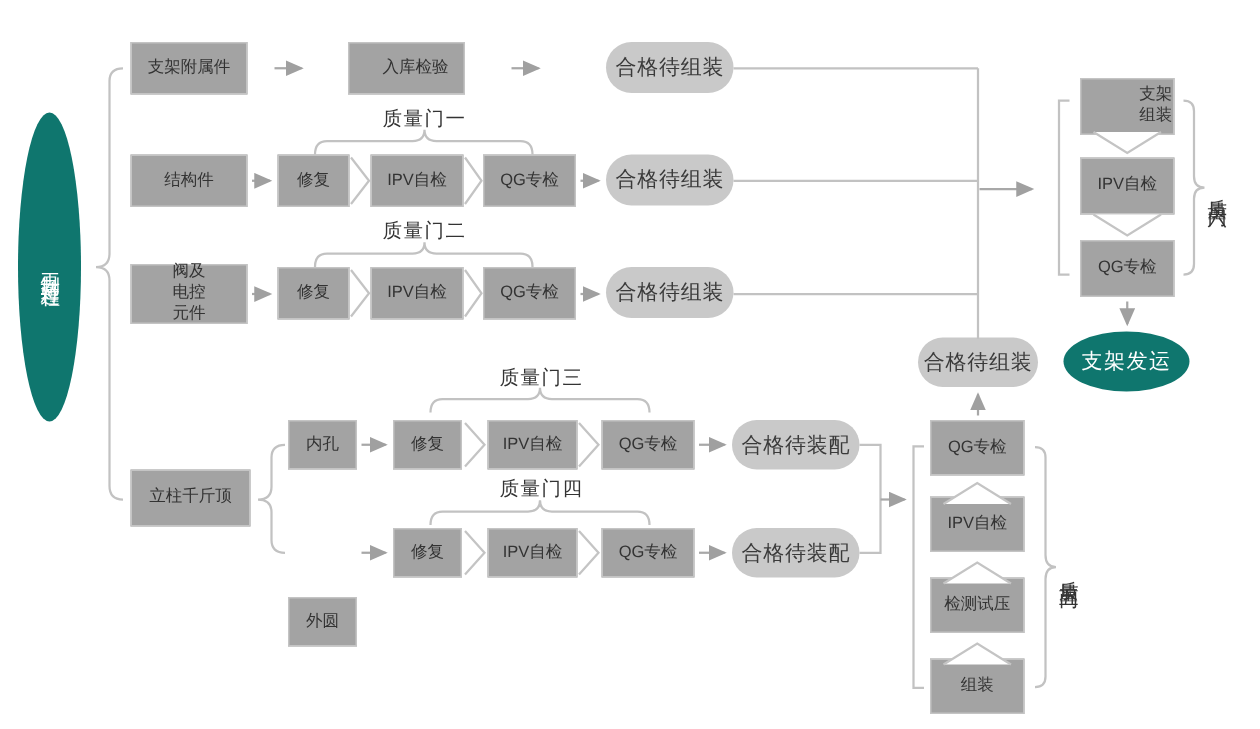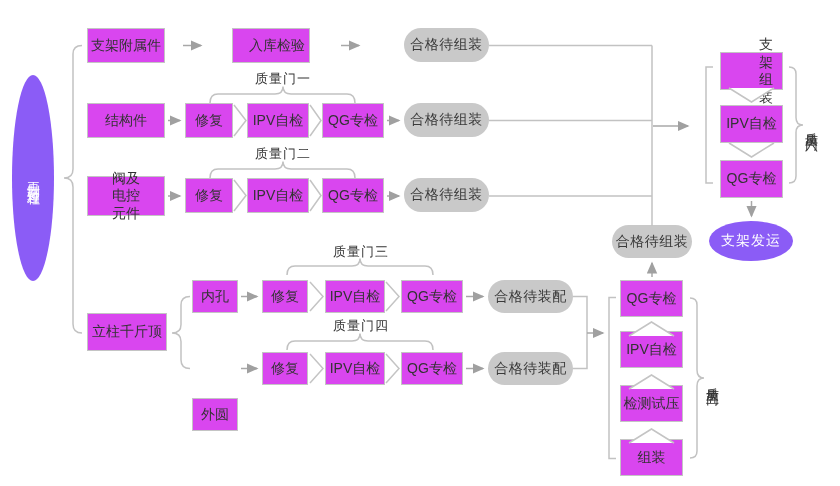--- a/index.html
+++ b/index.html
@@ -1,33 +1,33 @@
 <!DOCTYPE html>
 <html><head>
 <meta charset="utf-8">
 <style>
   html,body{margin:0;padding:0;background:#fff;}
   #stage{
     position:relative;width:840px;height:486px;background:#ffffff;
     font-family:"Liberation Sans", sans-serif;overflow:hidden;
   }
   .box{
-    position:absolute;box-sizing:border-box;background:#d946ef;
-    border:1.5px solid #c4c4c4;color:#333;font-size:14px;
-    display:flex;align-items:center;justify-content:center;text-align:left;
+    position:absolute;box-sizing:border-box;background:#a3a3a3;
+    border:1.5px solid #c4c4c4;color:#333;font-size:11px;
+    display:flex;align-items:center;justify-content:center;text-align:center;
     line-height:1.25;z-index:2;
   }
   .two-line{padding:0 24px;}
   .pill{
     position:absolute;box-sizing:border-box;background:#c9c9c9;border-radius:17px;
     color:#3a3a3a;font-size:14px;display:flex;align-items:center;justify-content:center;
     z-index:2;letter-spacing:.5px;
   }
   .ellipse{
-    position:absolute;box-sizing:border-box;background:#8b5cf6;border-radius:50%;
+    position:absolute;box-sizing:border-box;background:#0f766e;border-radius:50%;
     color:#fff;display:flex;align-items:center;justify-content:center;z-index:2;
   }
   .v-text{writing-mode:vertical-rl;letter-spacing:3px;font-size:13px;}
   .gate{
     position:absolute;color:#333;font-size:13px;letter-spacing:1px;z-index:2;
     display:flex;align-items:center;justify-content:center;
   }
   .gate.vert{writing-mode:vertical-rl;letter-spacing:2px;}
   svg.layer{position:absolute;left:0;top:0;z-index:3;pointer-events:none;}
 </style>

